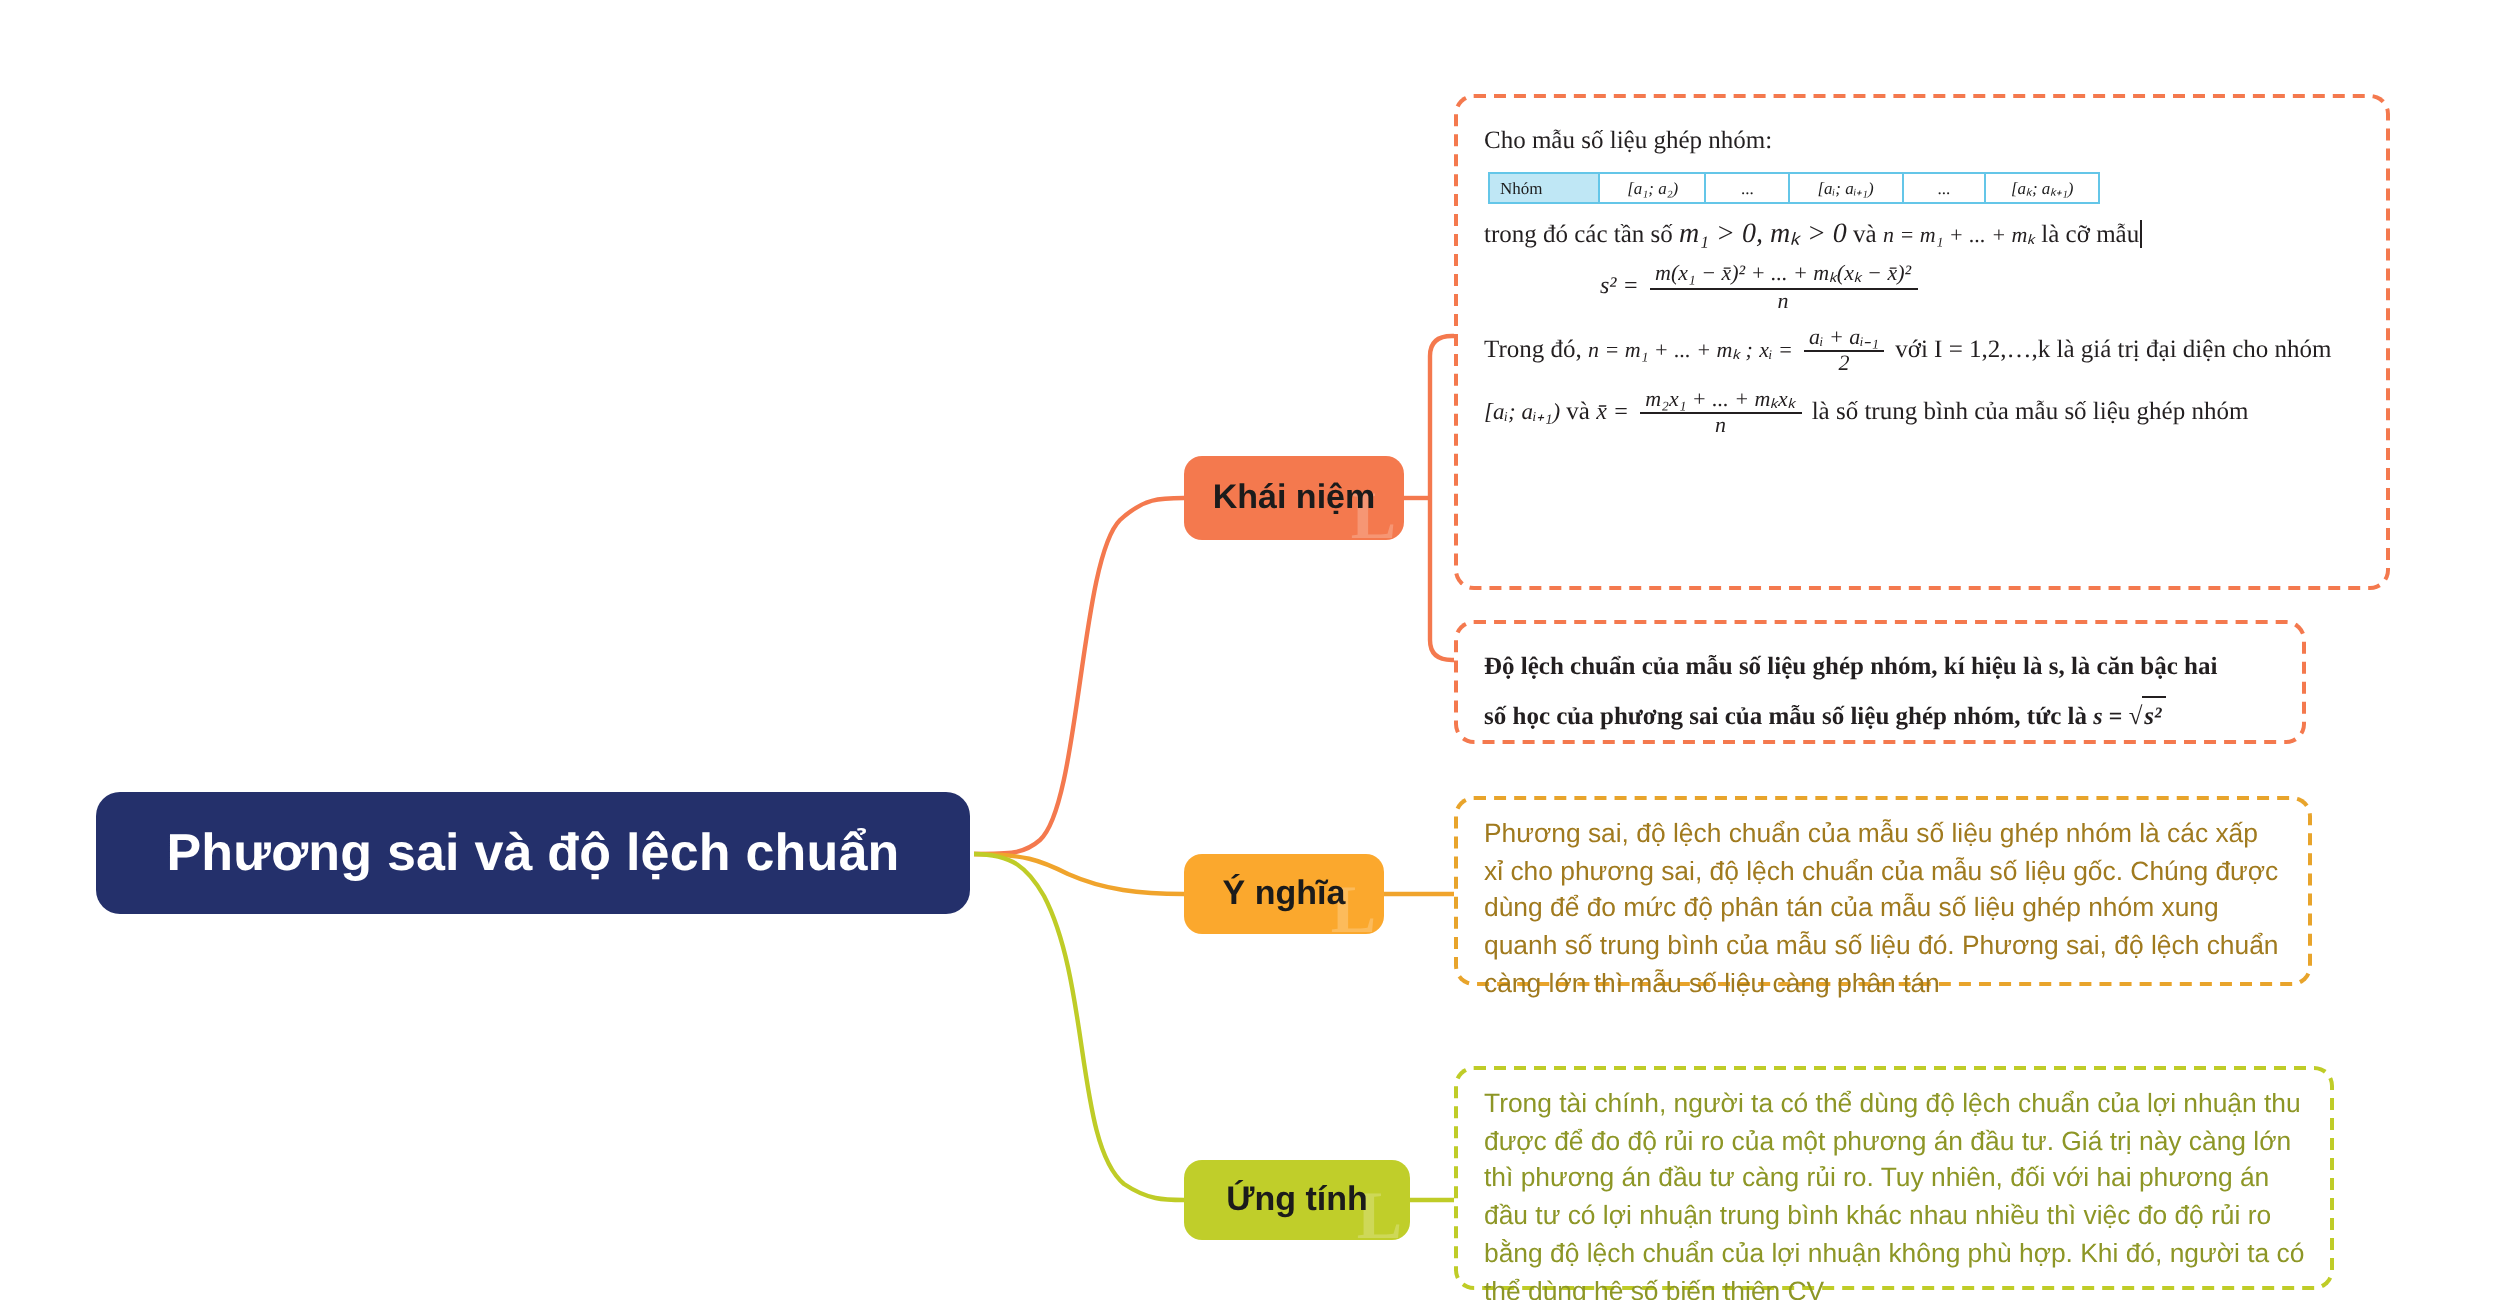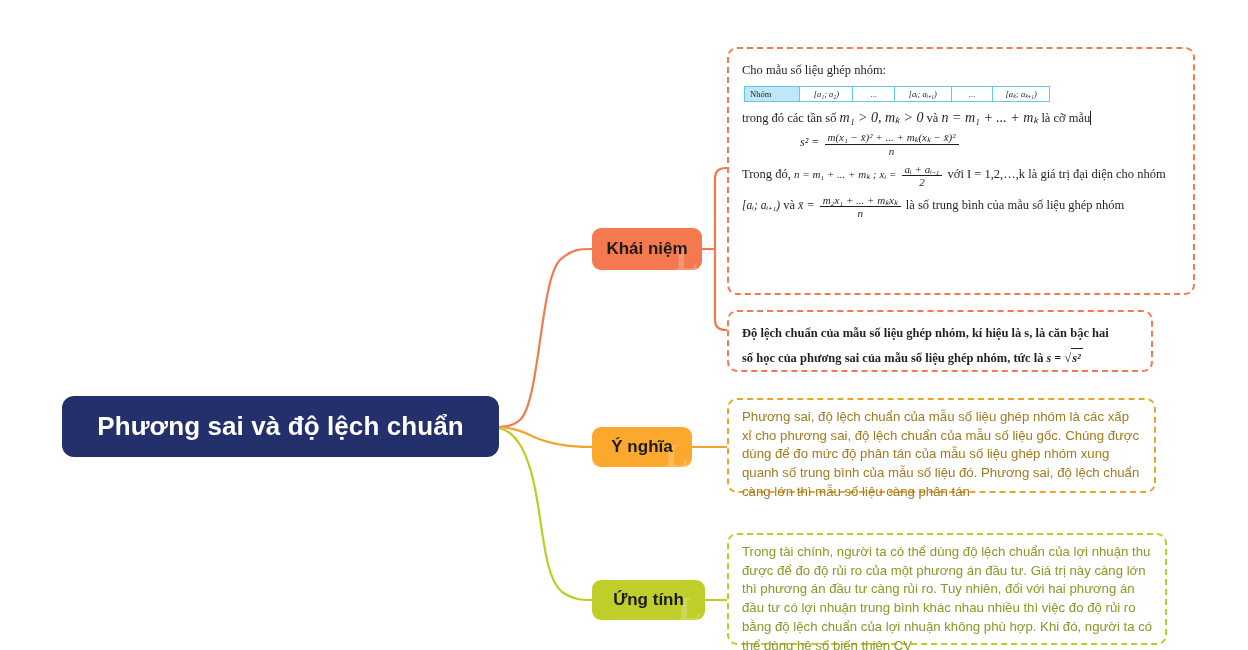--- a/index.html
+++ b/index.html
@@ -160,21 +160,21 @@
     <path d="M702,249 L715,249" fill="none" stroke="#F4794E" stroke-width="2.2"></path>
     <path d="M715,178 L715,320" fill="none" stroke="#F4794E" stroke-width="2.2"></path>
     <path d="M715,178 C715,171 719,168 726,168 L727,168" fill="none" stroke="#F4794E" stroke-width="2.2"></path>
     <path d="M715,320 C715,327 719,330 726,330 L727,330" fill="none" stroke="#F4794E" stroke-width="2.2"></path>
 
     <path d="M692,447 L727,447" fill="none" stroke="#F0A42C" stroke-width="2.2"></path>
 
     <path d="M705,600 L727,600" fill="none" stroke="#BFCC27" stroke-width="2.2"></path>
   </svg>
 
-  <div class="root-node" style="background: rgb(36, 48, 107); margin-left: 14px;">
+  <div class="root-node" style="background: rgb(36, 48, 107);">
     <span class="root-label" style="color: rgb(255, 255, 255);">Phương sai và độ lệch chuẩn</span>
   </div>
 
   <div class="branch-node" id="node-khainiem" style="background: rgb(244, 121, 78);">
     <span class="wm">L</span>
     <span class="branch-label">Khái niệm</span>
   </div>
 
   <div class="branch-node" id="node-ynghia" style="background: rgb(251, 168, 45);">
     <span class="wm">L</span>
@@ -201,21 +201,21 @@
           <td class="c5" style="border-color: rgb(100, 198, 232);">...</td>
           <td class="c6 it" style="border-color: rgb(100, 198, 232);">[aₖ; aₖ₊₁)</td>
         </tr>
       </tbody>
         </table>
 
       <div class="line">
         <span>trong đó các tần số</span>
         <span class="it" style="font-size:14px">m₁ &gt; 0, mₖ &gt; 0</span>
         <span>và</span>
-        <span class="it" style="font-size:14px">n = m₁ + ... + mₖ</span>
+        <span class="it" style="font-size:11px">n = m₁ + ... + mₖ</span>
         <span>là cỡ mẫu</span><span style="border-left:1px solid #231f20;">&nbsp;</span>
       </div>
 
 
       <div class="mathline eq-center">
         <span class="it" style="font-size:12px">s² =</span>
         <span class="frac">
           <span class="num">m(x₁ − x̄)² + ... + mₖ(xₖ − x̄)²</span>
           <span class="den">n</span>
         </span>

